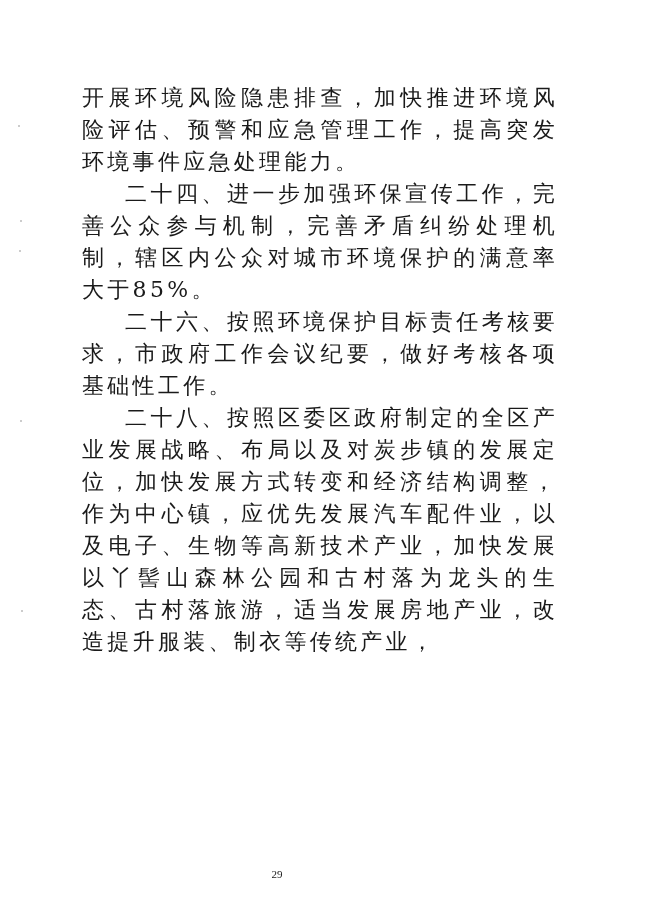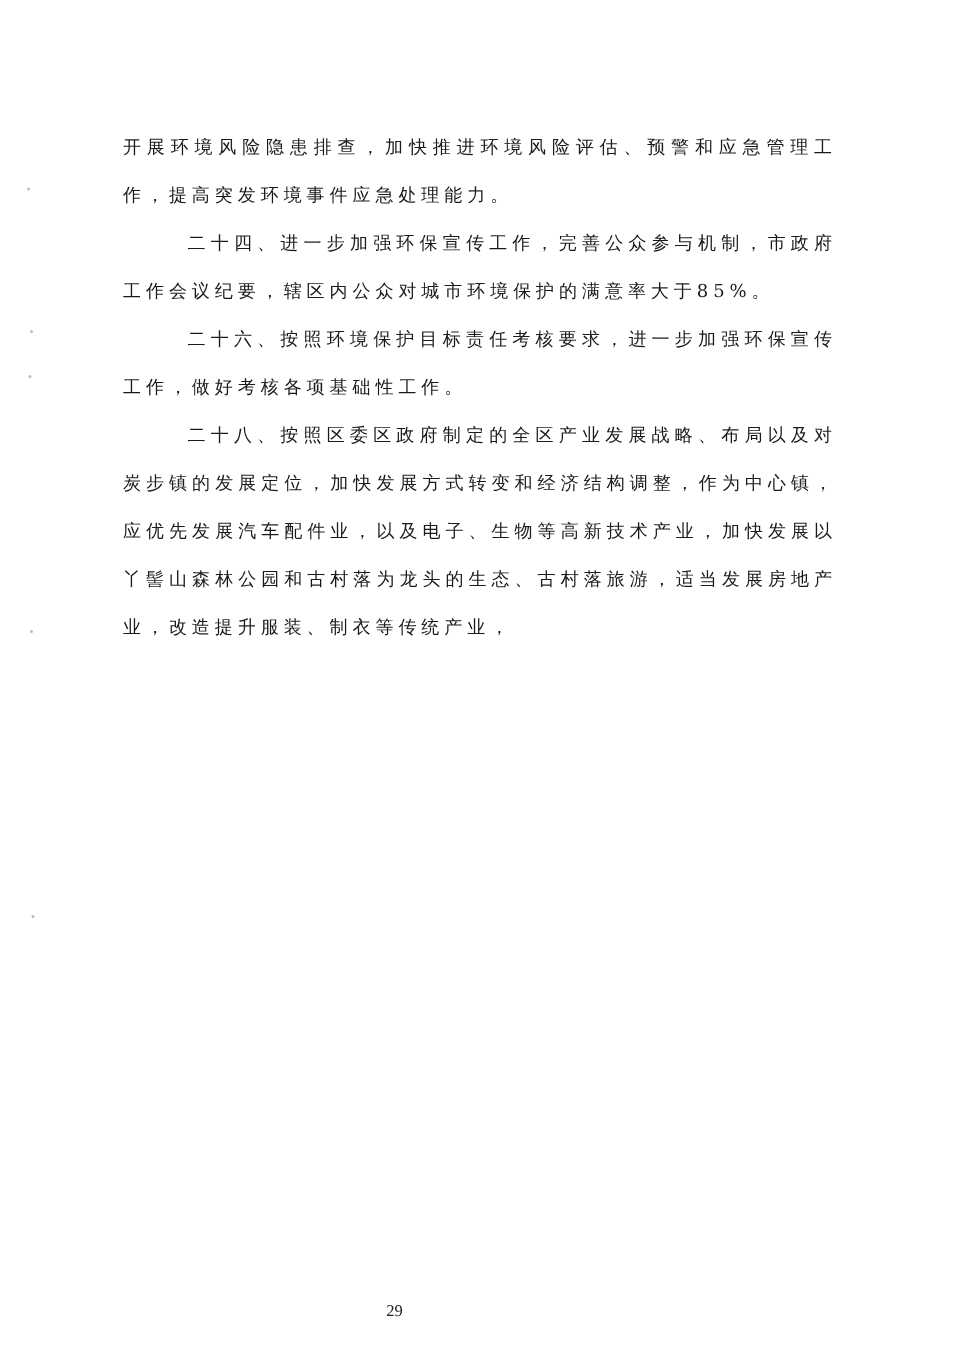--- a/index.html
+++ b/index.html
@@ -2,37 +2,37 @@
 <html><head>
 <meta charset="utf-8">
 <style>
   html, body { margin: 0; padding: 0; }
   body {
     width: 650px; height: 913px; background: #ffffff; position: relative; overflow: hidden;
     font-family: "DejaVu Serif", "Liberation Serif", serif; color: #1a1a1a;
   }
   .page { position: absolute; left: 82px; top: 82px; width: 476px; }
   .para {
-    margin: 0; font-size: 12px; line-height: 32px; letter-spacing: 3.3px;
+    margin: 0; font-size: 22px; line-height: 32px; letter-spacing: 3.3px;
     text-align: justify; text-justify: inter-ideograph;
   }
   .indent { text-indent: 43px; }
   .page-num {
-    position: absolute; left: 2px; width: 522px; top: 868px; text-align: center;
+    position: absolute; left: 16px; width: 522px; top: 868px; text-align: center;
     font-family: "Liberation Serif", serif; font-size: 11px; color: #222;
   }
   .speck { position: absolute; width: 2px; height: 2px; background: #bbb; border-radius: 1px; }
 </style>
 </head>
 <body>
 
 <div class="page">
   <p class="para">开展环境风险隐患排查，加快推进环境风险评估、预警和应急管理工作，提高突发环境事件应急处理能力。</p>
-  <p class="para indent">二十四、进一步加强环保宣传工作，完善公众参与机制，市政府工作会议纪要，辖区内公众对城市环境保护的满意率大于85%。</p>
-  <p class="para indent">二十六、按照环境保护目标责任考核要求，进一步加强环保宣传工作，做好考核各项基础性工作。</p>
+  <p class="para indent">二十四、进一步加强环保宣传工作，完善公众参与机制，完善矛盾纠纷处理机制，辖区内公众对城市环境保护的满意率大于85%。</p>
+  <p class="para indent">二十六、按照环境保护目标责任考核要求，市政府工作会议纪要，做好考核各项基础性工作。</p>
   <p class="para indent">二十八、按照区委区政府制定的全区产业发展战略、布局以及对炭步镇的发展定位，加快发展方式转变和经济结构调整，作为中心镇，应优先发展汽车配件业，以及电子、生物等高新技术产业，加快发展以丫髻山森林公园和古村落为龙头的生态、古村落旅游，适当发展房地产业，改造提升服装、制衣等传统产业，</p>
 </div>
 
 <div class="page-num">29</div>
 
 <div class="speck" style="left:18px;top:125px;"></div>
 <div class="speck" style="left:20px;top:220px;"></div>
 <div class="speck" style="left:19px;top:250px;"></div>
 <div class="speck" style="left:20px;top:420px;"></div>
 <div class="speck" style="left:21px;top:610px;"></div>

